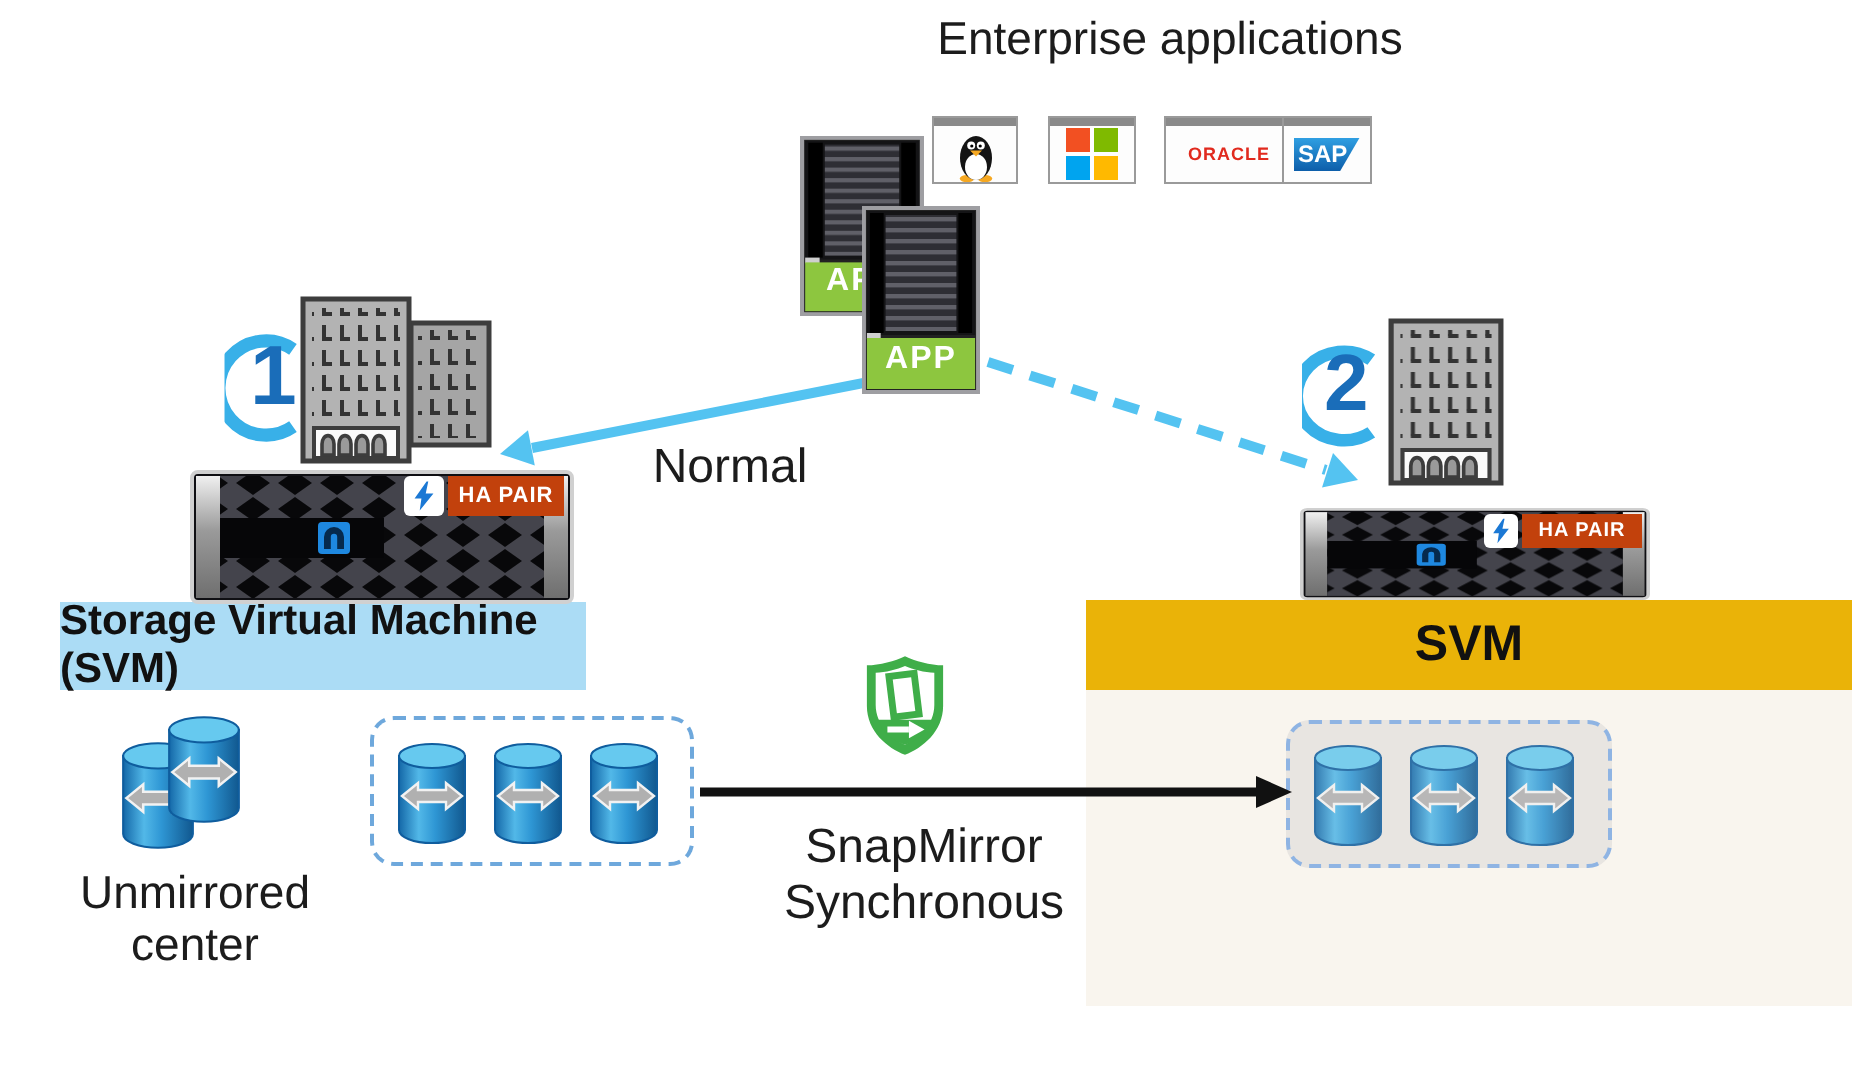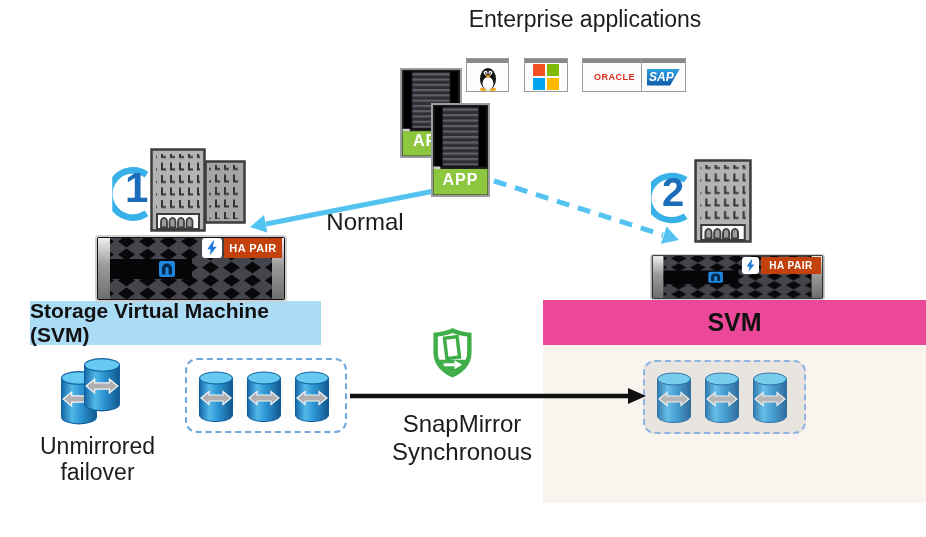--- a/index.html
+++ b/index.html
@@ -5,30 +5,30 @@
   html,body{margin:0;padding:0;background:#fff;}
   .canvas{position:relative;width:926px;height:537px;background:#fff;overflow:hidden;
           font-family:"Liberation Sans",sans-serif;color:#1c1c1c;}
   .abs{position:absolute;}
   .lbl{position:absolute;text-align:center;font-size:23px;line-height:1.15;color:#1c1c1c;white-space:pre-line;}
   .lbl.big{font-size:24px;}
   
   .banner{position:absolute;background:#abdcf5;display:flex;align-items:center;justify-content:center;
           font-weight:bold;color:#111;}
   .right-panel{position:absolute;left:543px;top:300px;width:383px;height:203px;background:#f9f5ee;}
-  .right-panel .banner-inner{position:absolute;left:0;top:0;width:100%;height:45px;background:#ec4899;
+  .right-panel .banner-inner{position:absolute;left:0;top:0;width:100%;height:45px;background:#eab308;
           display:flex;align-items:center;justify-content:center;font-weight:bold;font-size:25px;color:#111;}
   
   .appbox{position:absolute;top:58px;height:34px;background:#fdfdfd;border:1.5px solid #9a9a9a;
           box-sizing:border-box;display:flex;align-items:center;justify-content:center;overflow:hidden;}
   .appbox .titlebar{position:absolute;top:0;left:0;width:100%;height:4px;background:#8a8a8a;}
   .ms-grid{display:grid;grid-template-columns:12px 12px;grid-template-rows:12px 12px;gap:2px;margin-top:3px;}
   .oracle-txt{margin-top:4px;color:#e12a1e;font-weight:bold;font-size:9px;letter-spacing:.5px;}
   .sap-shape{margin-top:4px;width:33px;height:17px;background:linear-gradient(180deg,#2f9fe2,#0c5ca8);
-             clip-path:polygon(0 0,100% 0,70% 100%,0 100%);color:#fff;font-weight:bold;font-style:italic;
+             clip-path:polygon(0 0,100% 0,70% 100%,0 100%);color:#fff;font-weight:bold;
              font-size:12px;display:flex;align-items:center;padding-left:2px;box-sizing:border-box;}
   
   .tower{position:absolute;z-index:6;}
   .tower .app-label{position:absolute;left:0;width:100%;text-align:center;color:#fff;font-weight:bold;
                     font-size:16px;letter-spacing:1px;}
   
   .ha-badge{position:absolute;display:flex;z-index:4;}
   .ha-badge .boltbox{background:#fff;border-radius:3px;display:flex;align-items:center;justify-content:center;}
   .ha-badge .hatext{background:#c2410c;color:#fff;font-weight:bold;display:flex;align-items:center;
                     justify-content:center;margin-left:2px;letter-spacing:.5px;}
@@ -141,21 +141,21 @@
       </symbol>
     </defs>
   </svg>
 
   <div class="right-panel">
     <div class="banner-inner">
       <span>SVM</span>
     </div>
   </div>
 
-  <div class="banner" style="left:30px;top:301px;width:291px;height:44px;font-size:21px;">
+  <div class="banner" style="left:30px;top:301px;width:263px;height:44px;font-size:21px;">
     <span>Storage Virtual Machine (SVM)</span>
   </div>
 
   <div class="lbl" style="left:420px;top:6px;width:330px;">Enterprise applications</div>
 
   <div class="appbox" style="left:466px;width:43px;">
     <div class="titlebar"></div>
     <svg width="24" height="26" style="margin-top:5px">
         <use href="#tux"></use>
       </svg>
@@ -231,40 +231,40 @@
     <div class="hatext" style="width:58px;height:20px;font-size:11px;">HA PAIR</div>
   </div>
 
   <svg class="abs" style="left:60px;top:369px;" width="38" height="58" viewBox="0 0 36 52">
       <use href="#cyl"></use>
     </svg>
   <svg class="abs" style="left:83px;top:356px;" width="38" height="58" viewBox="0 0 36 52">
       <use href="#cyl"></use>
     </svg>
   <div class="lbl" style="left:15px;top:433px;width:165px;">Unmirrored
-failover</div>
+center</div>
 
   <div class="cgbox" style="left:185px;top:358px;width:162px;height:75px;"></div>
   <svg class="abs" style="left:198px;top:371px;" width="36" height="52" viewBox="0 0 36 52">
       <use href="#cyl"></use>
     </svg>
   <svg class="abs" style="left:246px;top:371px;" width="36" height="52" viewBox="0 0 36 52">
       <use href="#cyl"></use>
     </svg>
   <svg class="abs" style="left:294px;top:371px;" width="36" height="52" viewBox="0 0 36 52">
       <use href="#cyl"></use>
     </svg>
 
   <svg class="abs" style="left:431px;top:326px;" width="43" height="54" viewBox="0 0 44 54">
       <use href="#shield"></use>
     </svg>
   <div class="lbl big" style="left:369px;top:410px;width:186px;">SnapMirror
 Synchronous</div>
 
-  <div class="lbl big" style="left:300px;top:208px;width:130px;">Normal</div>
+  <div class="lbl big" style="left:300px;top:220px;width:130px;">Normal</div>
 
   <div class="numwrap" style="left:651px;top:167px;width:42px;height:62px;">
     <svg width="42" height="62" viewBox="0 0 44 70" preserveAspectRatio="none">
         <use href="#arc"></use>
       </svg>
     <span class="num" style="left:11px;top:3px;font-size:40px;">2</span>
   </div>
   <svg class="abs" style="left:694px;top:159px;" width="58" height="84" viewBox="0 0 56 84" preserveAspectRatio="none">
       <use href="#buildingDoor"></use>
     </svg>

